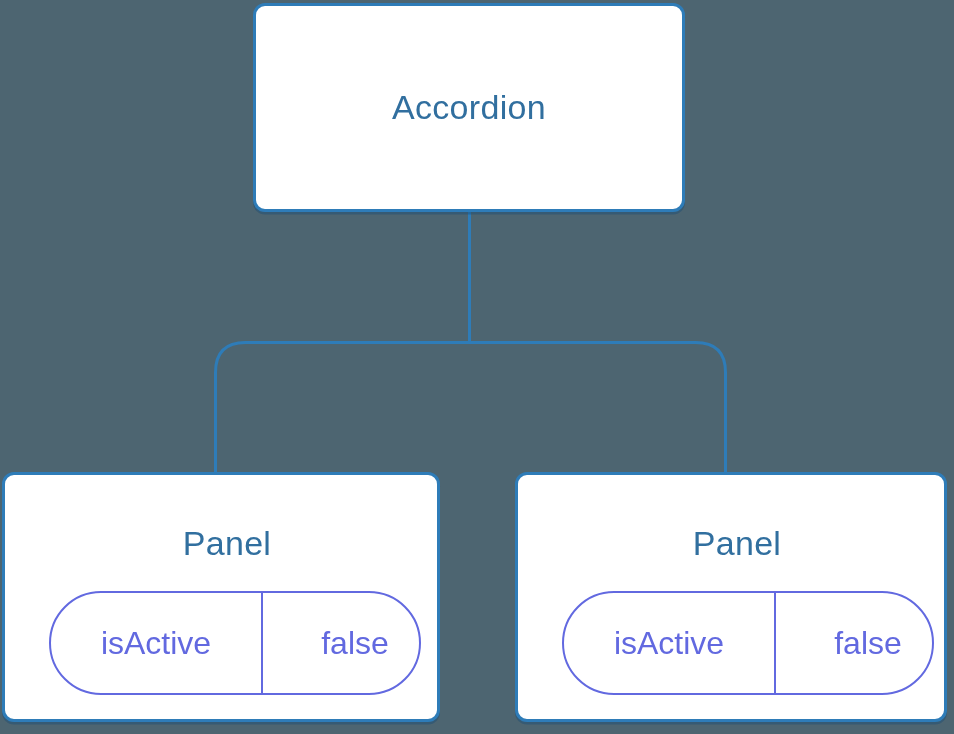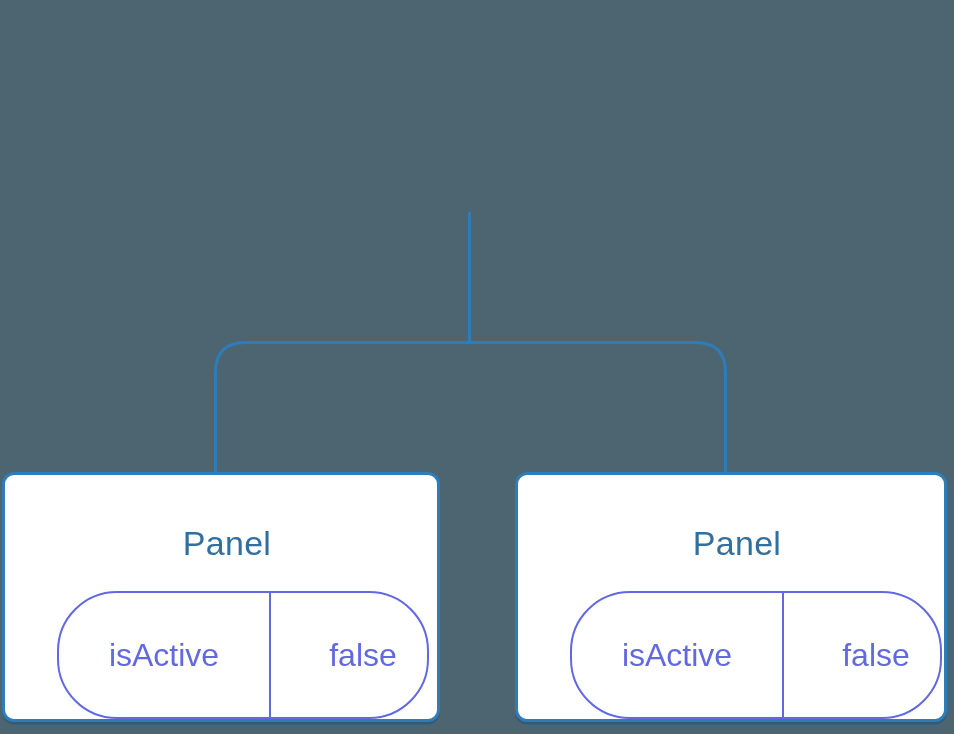--- a/index.html
+++ b/index.html
@@ -64,24 +64,24 @@
   .panel-title {
     position: absolute;
     left: 12px; right: 0;
     top: 48px;
     text-align: center;
     line-height: 40px;
   }
 
   .prop-pill {
     position: absolute;
-    left: 52px;
+    left: 44px;
     top: 116px;
     width: 372px;
-    height: 128px;
+    height: 104px;
     border: 2.5px solid var(--prop-accent);
     border-radius: 60px;
     display: flex;
     align-items: stretch;
     background: var(--node-fill);
   }
   .prop-cell {
     display: flex;
     align-items: center;
     justify-content: center;
@@ -101,20 +101,23 @@
 </head>
 <body>
 
 <div class="canvas">
 
   <svg class="connectors" width="954" height="734" viewBox="0 0 954 734" aria-hidden="true">
     <path d="M469.5 212 L469.5 344" stroke="#2E7CB8"></path>
     <path d="M215.5 472 L215.5 372.5 Q215.5 342.5 245.5 342.5 L695.5 342.5 Q725.5 342.5 725.5 372.5 L725.5 472" stroke="#2E7CB8"></path>
   </svg>
 
+  <div class="node root-node">
+    <span class="node-title">Accordion</span>
+  </div>
 
   <div class="node panel-node panel-left">
     <div class="node-title panel-title">Panel</div>
     <div class="prop-pill">
       <span class="prop-cell prop-name">isActive</span>
       <span class="prop-cell prop-value">false</span>
     </div>
   </div>
 
   <div class="node panel-node panel-right">

